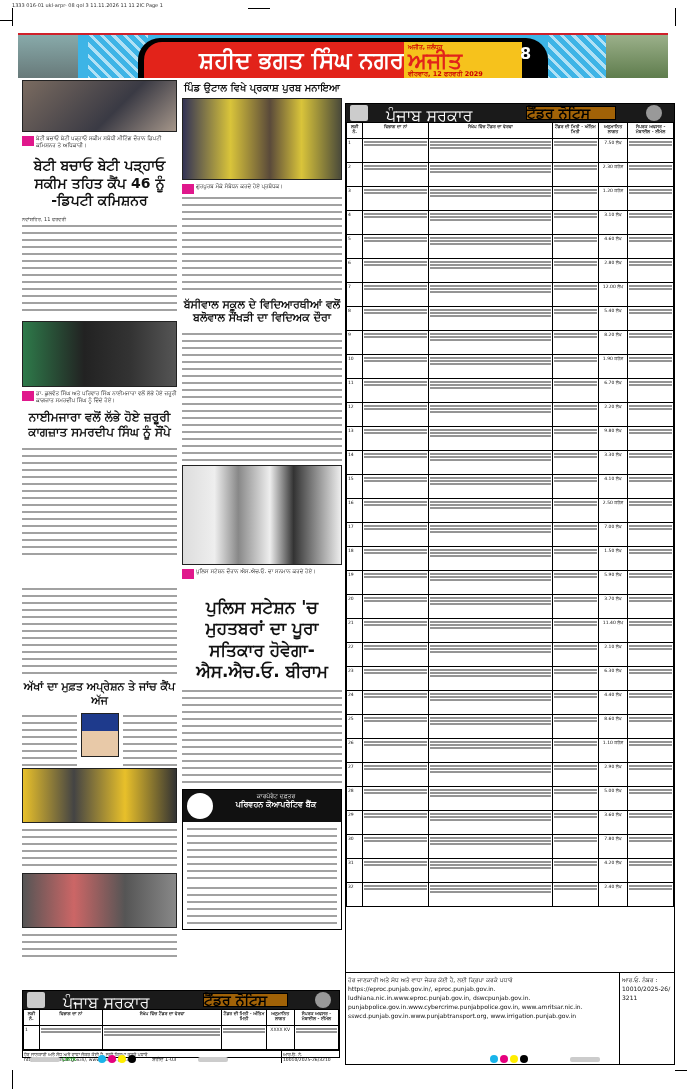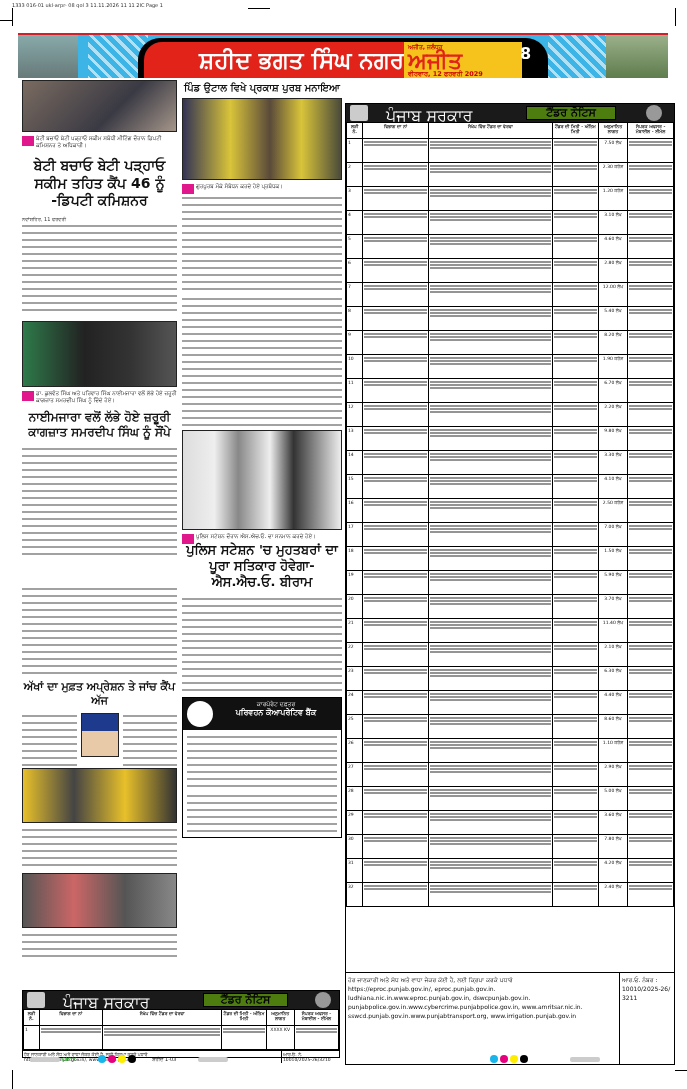--- a/index.html
+++ b/index.html
@@ -21,21 +21,21 @@
   .photo{background:linear-gradient(135deg,#7a6b60,#3a3a44 60%,#a5968a);border:1px solid #222}
   .cap{font-size:5.5px;line-height:7px;position:relative;padding-left:14px}
   .cap .mark{position:absolute;left:0;top:1px;width:12px;height:10px;background:#e0188c}
   .h1{font-weight:bold;text-align:center;color:#111;line-height:1.25}
   .txt{font-size:5px;line-height:7px;color:#333;column-gap:6px;text-align:justify}
   .lines{background:repeating-linear-gradient(#fff 0 2px,#555 2px 4px,#fff 4px 7px);opacity:.55}
   .tender{position:absolute;border:1px solid #000;background:#fff}
   .t-head{background:#1a1a1a;height:18px;position:relative;color:#fff}
   .t-emb{position:absolute;left:4px;top:1px;width:18px;height:16px;background:#ccc;border-radius:2px}
   .t-title{position:absolute;left:40px;top:2px;font-size:16px;font-weight:normal}
-  .t-notice{position:absolute;background:#4d7c0f;color:#000;font-size:11px;font-weight:bold;text-align:center;border:1px solid #000}
+  .t-notice{position:absolute;background:#a16207;color:#000;font-size:14px;font-weight:bold;border:1px solid #000}
   .t-seal{position:absolute;top:1px;width:16px;height:16px;border-radius:50%;background:#999}
   table{border-collapse:collapse;width:100%;font-size:4.5px}
   th,td{border:1px solid #000;padding:1px;vertical-align:top}
   th{font-weight:bold;background:#fff;text-align:center;height:16px}
   td .l{height:2px;background:#666;margin:1px 0;opacity:.7}
   .foot{font-size:6px;line-height:9px}
   .regs{position:absolute;top:1055px;display:flex;gap:2px}
   .dot{width:8px;height:8px;border-radius:50%}
   .bar{height:5px;background:#ccc;width:30px;border-radius:2px}
 </style>
@@ -92,24 +92,25 @@
   <div class="lines" style="height:40px;margin-top:4px"></div>
   <div class="photo" style="height:55px;margin-top:6px;background:linear-gradient(90deg,#555,#c66,#555,#888)"></div>
   <div class="lines" style="height:30px;margin-top:4px"></div>
 </div>
 
 <div class="col" style="left:182px;top:82px;width:160px">
   <div class="h1" style="font-size:10px">ਪਿੰਡ ਉਟਾਲ ਵਿਖੇ ਪ੍ਰਕਾਸ਼ ਪੁਰਬ ਮਨਾਇਆ</div>
   <div class="photo" style="height:82px;margin-top:3px;background:linear-gradient(90deg,#335,#d9c43a 30%,#5a4a3a 55%,#d9c43a 75%,#4a4a3a)"></div>
   <div class="cap" style="margin-top:3px"><span class="mark"></span><span>ਗੁਰਪੁਰਬ ਮੌਕੇ ਸੰਬੋਧਨ ਕਰਦੇ ਹੋਏ ਪ੍ਰਬੰਧਕ।</span></div>
   <div class="lines" style="height:95px;margin-top:5px"></div>
+  <div class="h1" style="font-size:11px;margin-top:8px">ਬੱਸੀਵਾਲ ਸਕੂਲ ਦੇ ਵਿਦਿਆਰਥੀਆਂ ਵਲੋਂ ਬਲੋਵਾਲ ਸੌਂਖੜੀ ਦਾ ਵਿਦਿਅਕ ਦੌਰਾ</div>
   <div class="lines" style="height:130px;margin-top:6px"></div>
   <div class="photo" style="height:100px;margin-top:4px;background:linear-gradient(90deg,#ddd,#eee 20%,#888 35%,#eee 55%,#333 70%,#eee)"></div>
   <div class="cap" style="margin-top:3px"><span class="mark"></span><span>ਪੁਲਿਸ ਸਟੇਸ਼ਨ ਦੌਰਾਨ ਐਸ.ਐਚ.ਓ. ਦਾ ਸਨਮਾਨ ਕਰਦੇ ਹੋਏ।</span></div>
-  <div class="h1" style="font-size:13px;margin-top:2px">ਪੁਲਿਸ ਸਟੇਸ਼ਨ 'ਚ ਮੁਹਤਬਰਾਂ ਦਾ ਪੂਰਾ ਸਤਿਕਾਰ ਹੋਵੇਗਾ-ਐਸ.ਐਚ.ਓ. ਬੀਰਾਮ</div>
+  <div class="h1" style="font-size:17px;margin-top:22px">ਪੁਲਿਸ ਸਟੇਸ਼ਨ 'ਚ ਮੁਹਤਬਰਾਂ ਦਾ ਪੂਰਾ ਸਤਿਕਾਰ ਹੋਵੇਗਾ-ਐਸ.ਐਚ.ਓ. ਬੀਰਾਮ</div>
   <div class="lines" style="height:95px;margin-top:6px"></div>
   <div style="border:1px solid #000;margin-top:6px">
     <div style="background:#111;color:#fff;height:32px;position:relative;padding-left:28px;font-size:6px">
       <div style="position:absolute;left:4px;top:3px;width:26px;height:26px;border-radius:50%;background:#fff"></div>
       <div style="text-align:center;padding-top:2px">ਕਾਰਪੋਰੇਟ ਦਫ਼ਤਰ</div>
       <div style="text-align:center;font-size:8px;font-weight:bold">ਪਰਿਵਹਨ ਕੋਆਪਰੇਟਿਵ ਬੈਂਕ</div>
     </div>
     <div class="lines" style="height:55px;margin:4px"></div>
     <div class="lines" style="height:40px;margin:4px"></div>
   </div>

